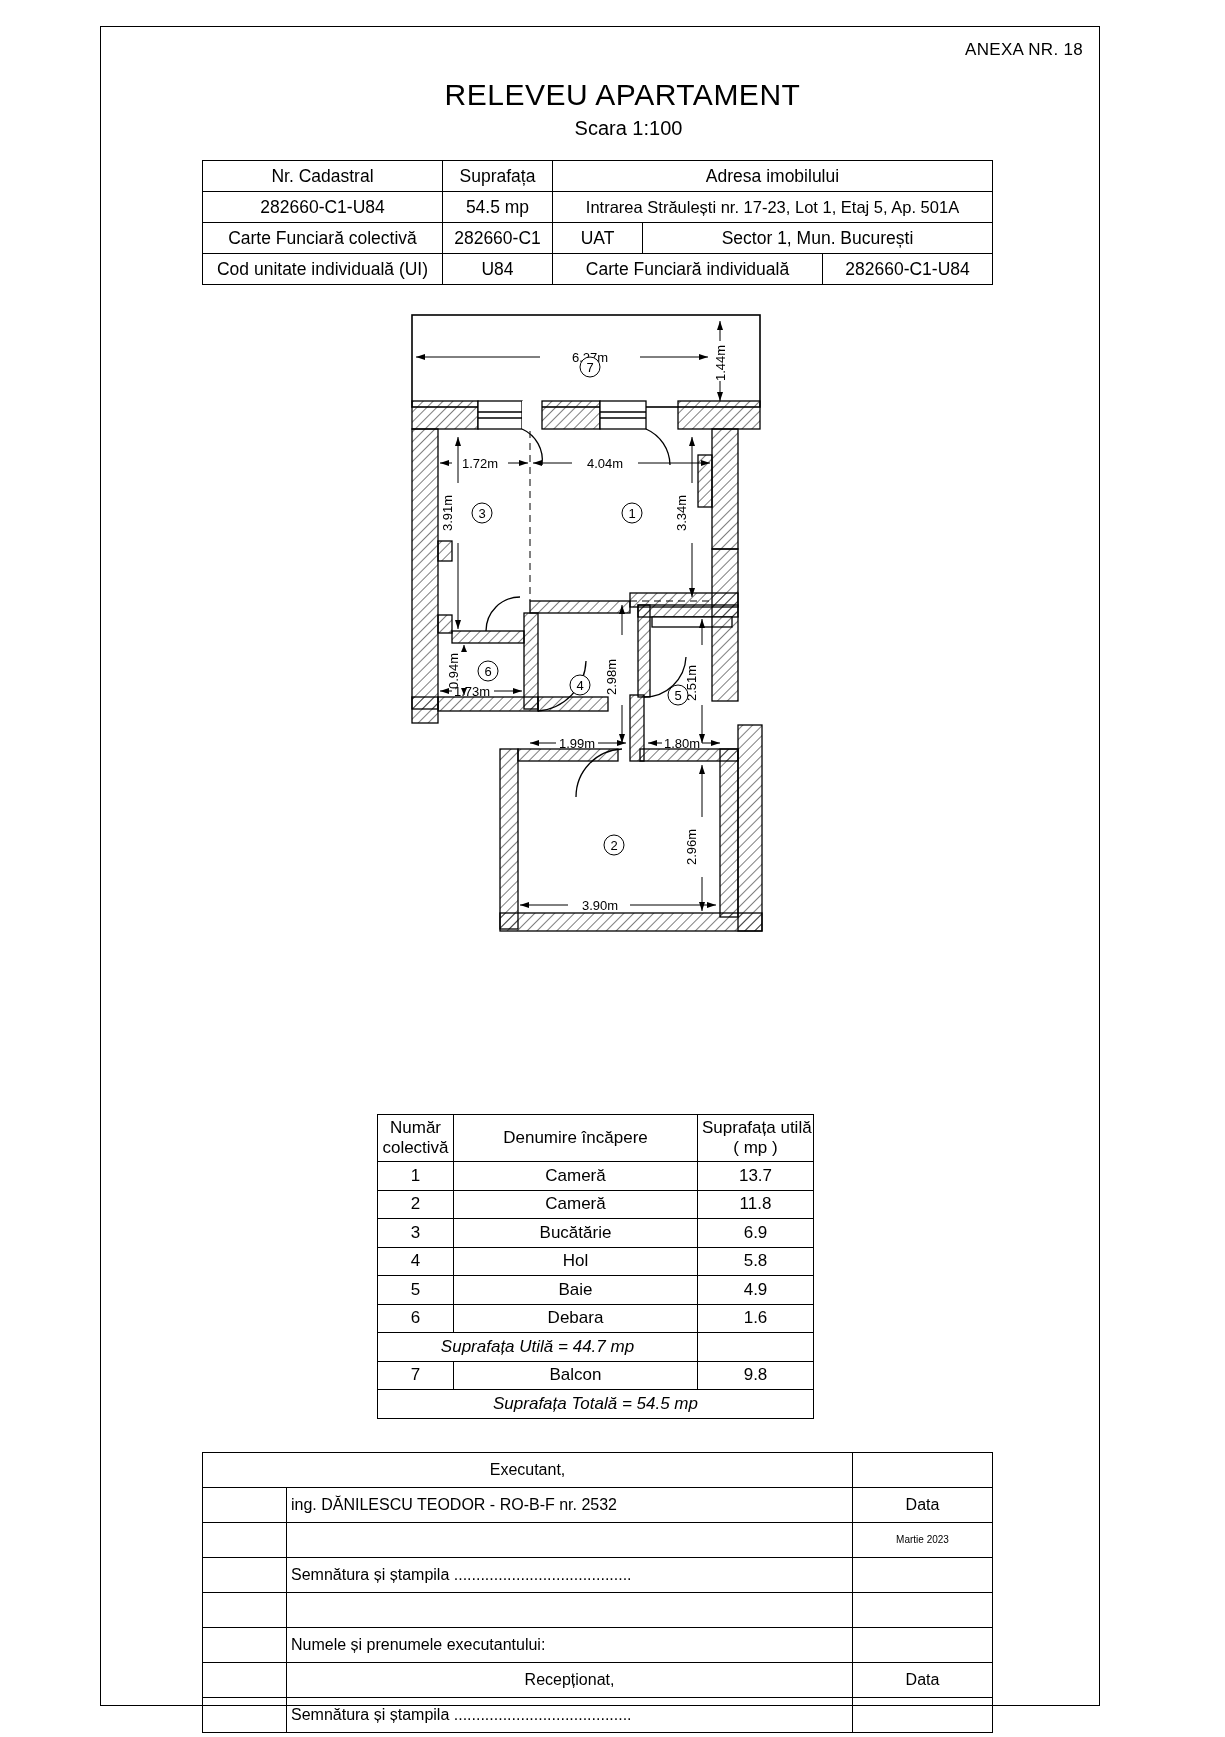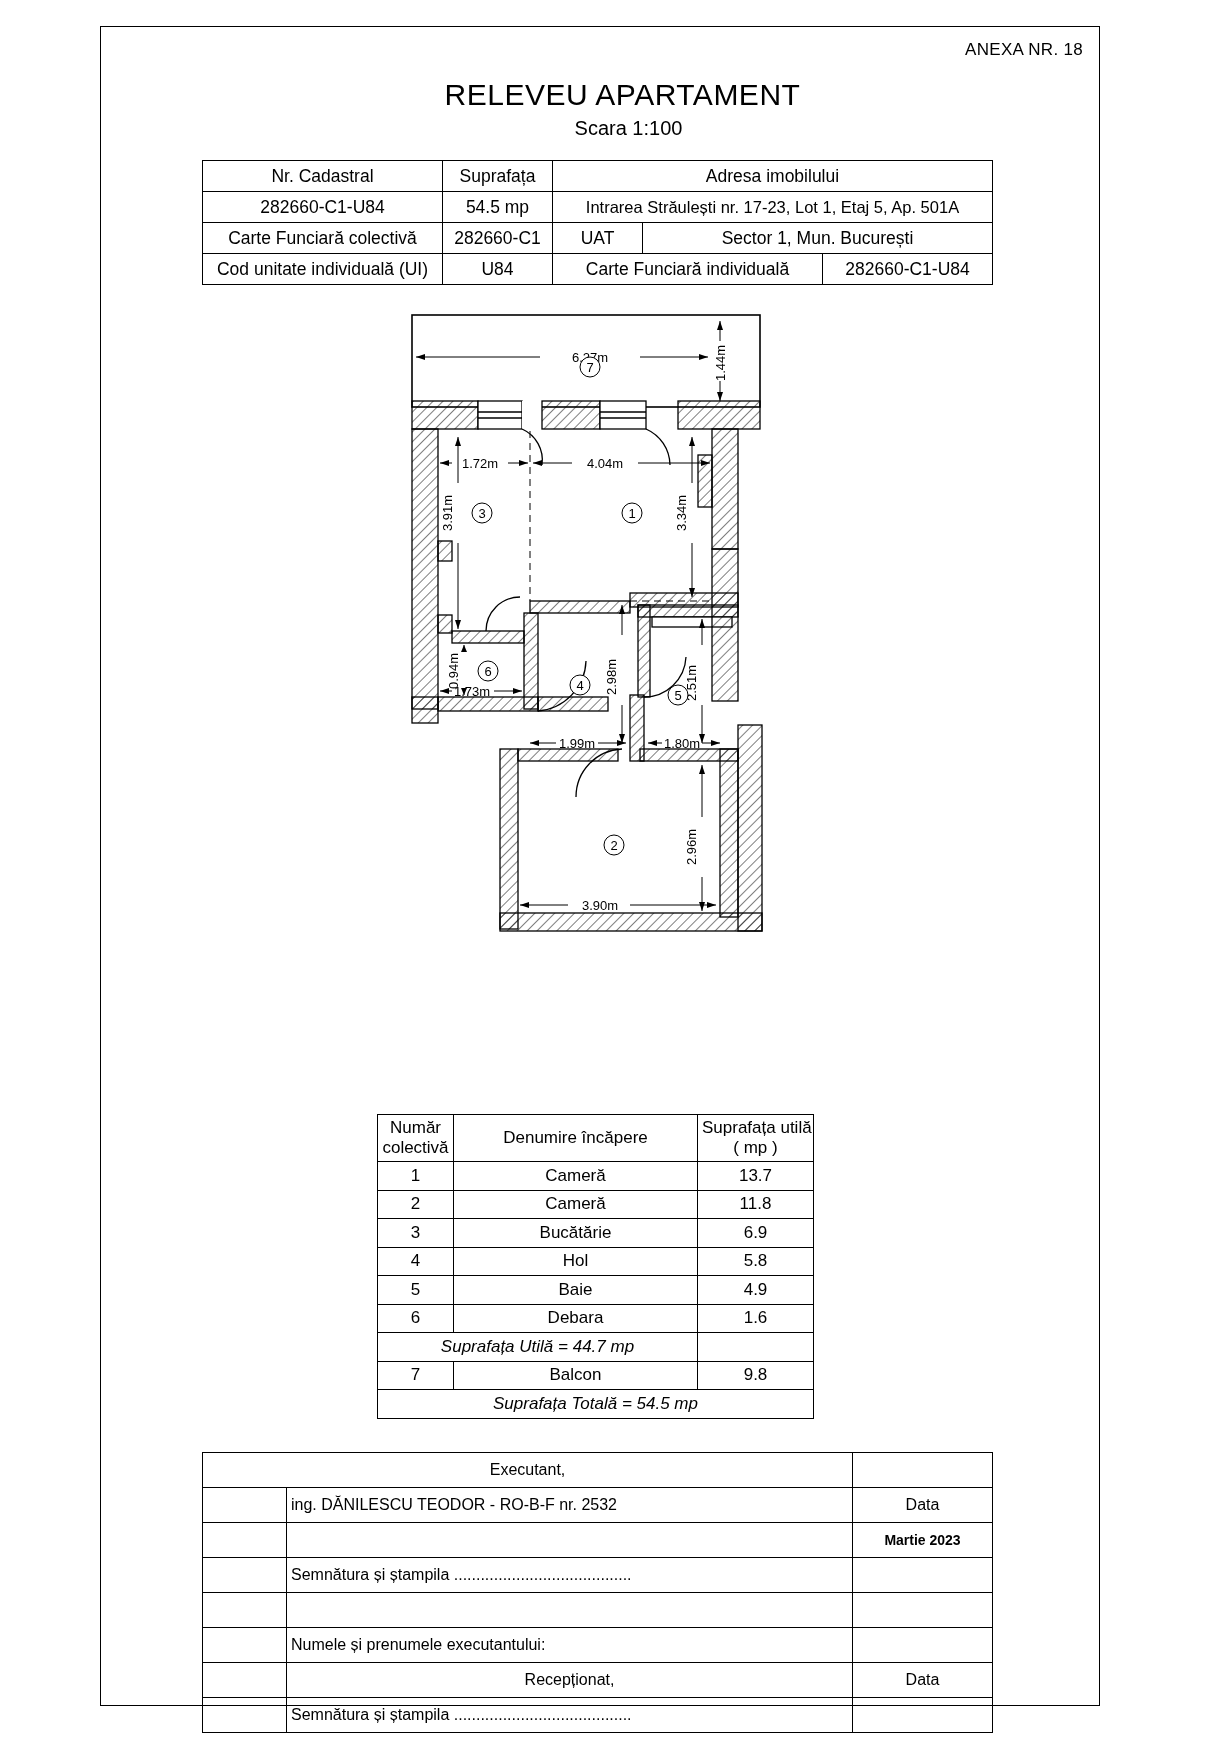--- a/index.html
+++ b/index.html
@@ -119,21 +119,21 @@
     top: 1452px;
     width: 790px;
   }
   #sig-table { width: 790px; }
   #sig-table td {
     height: 30px;
     font-size: 16px;
     text-align: center;
   }
   #sig-table td.l { text-align: left; }
-  #sig-table td.small { font-size: 14px; font-weight: bold; }
+  #sig-table td.small { font-size: 10px; }
 </style>
 </head>
 <body>
 
 <div id="page">
 
   <div id="sheet-border"></div>
 
   <div id="anexa">ANEXA NR. 18</div>
 

